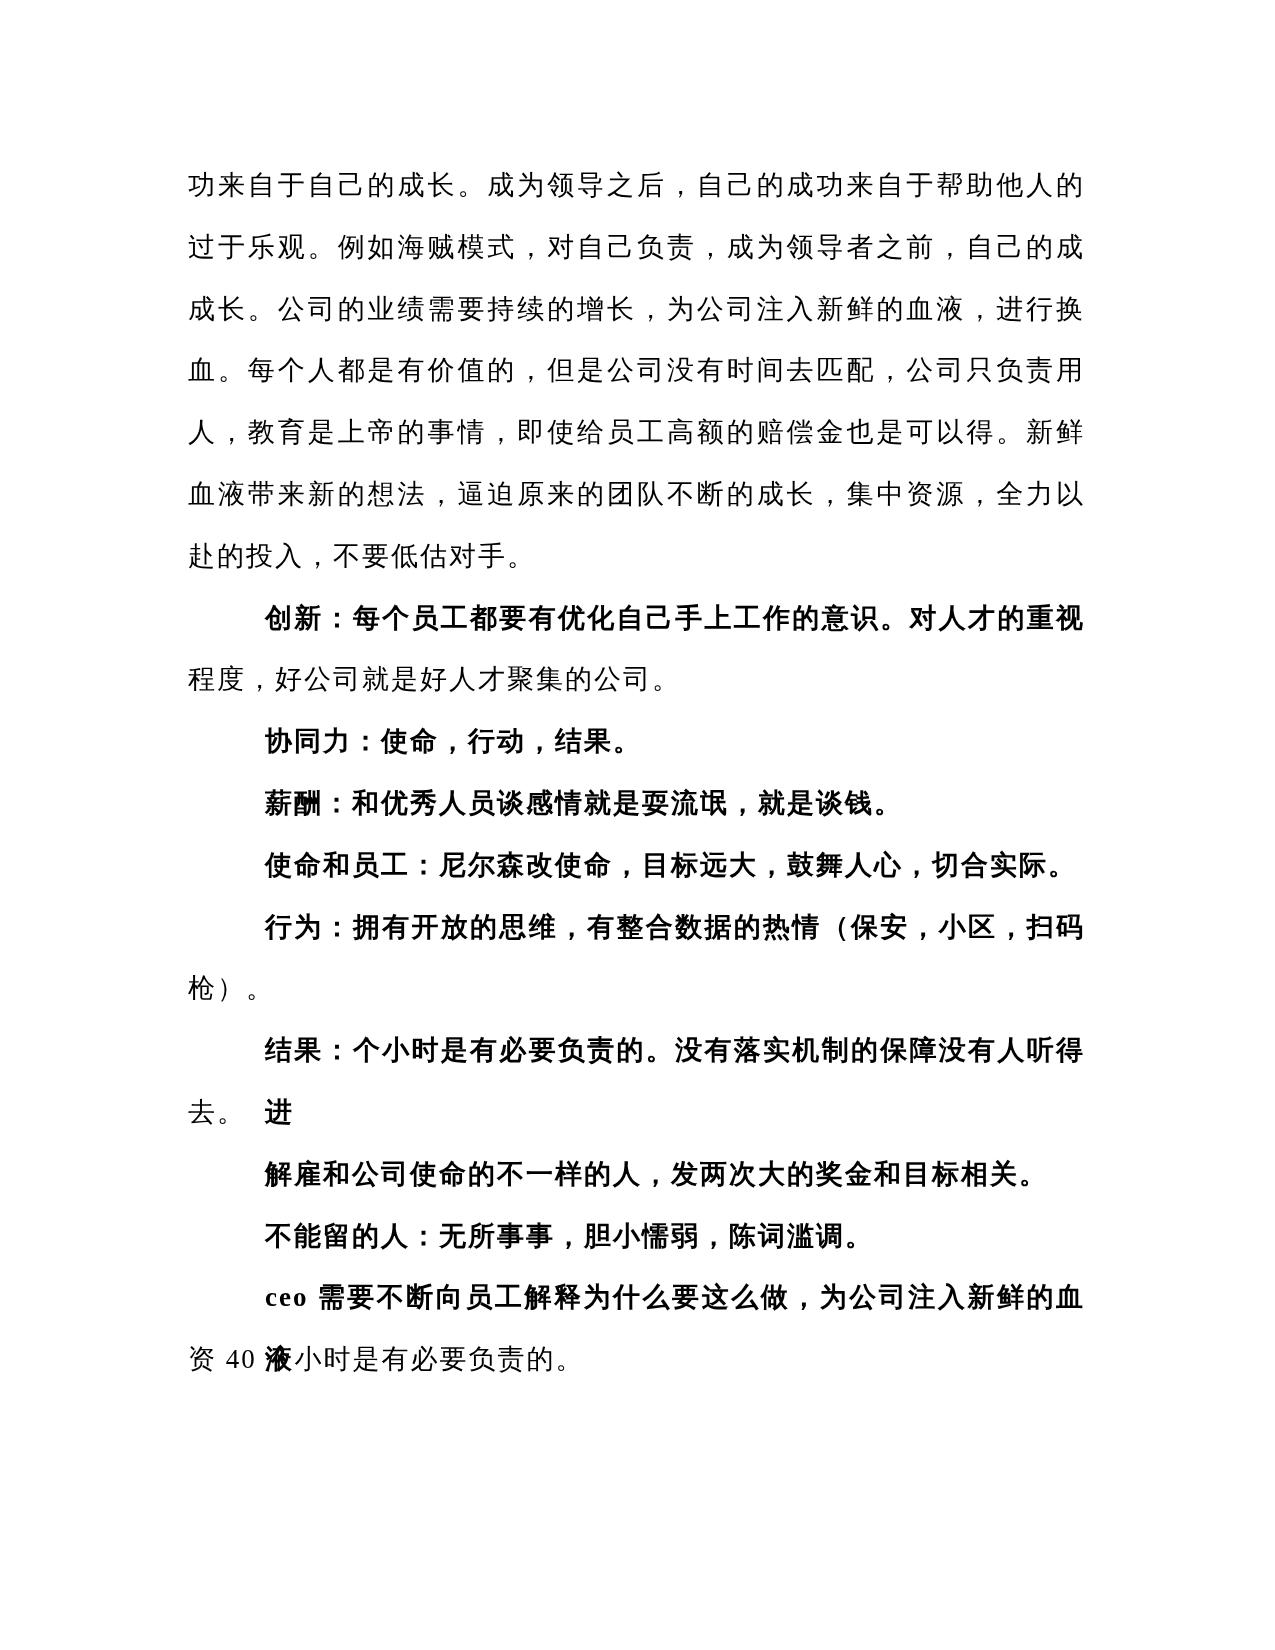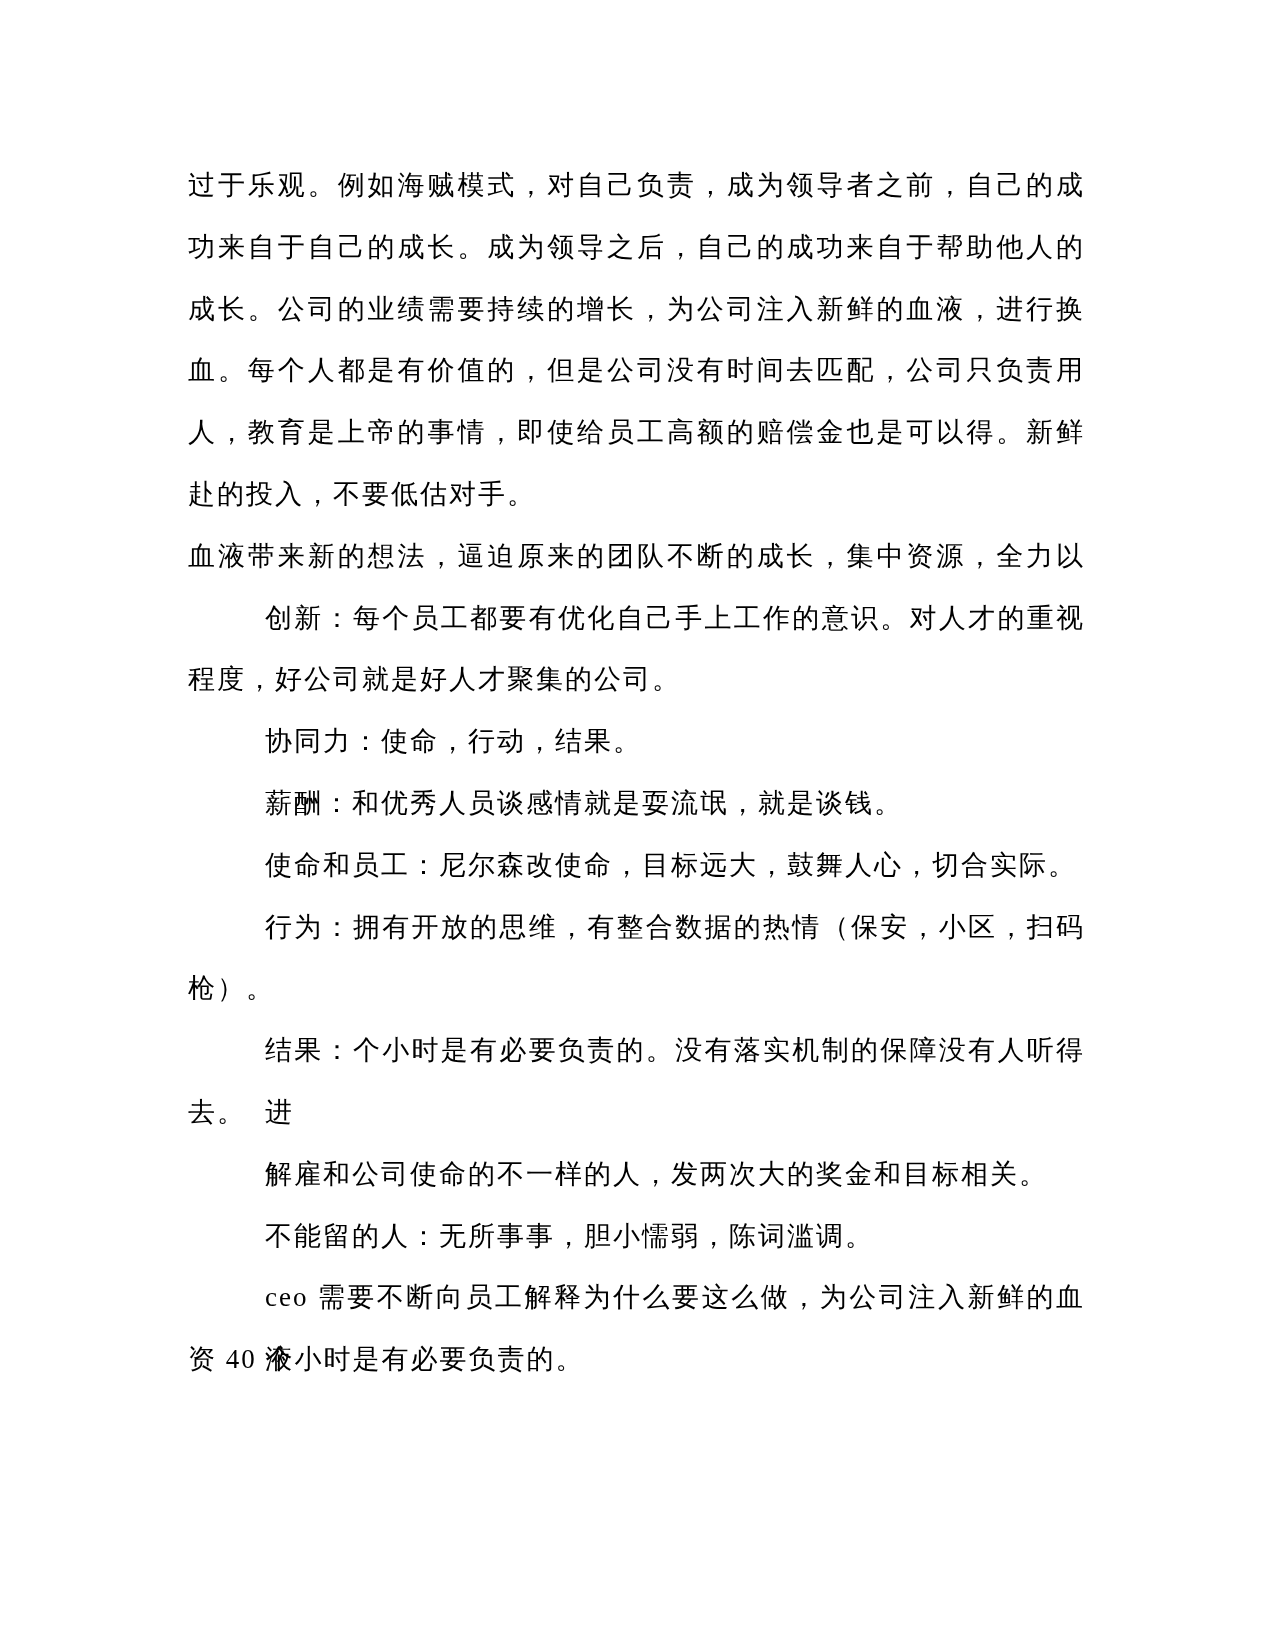--- a/index.html
+++ b/index.html
@@ -29,41 +29,42 @@
   .line {
     font-size: 27px;
     height: 61.8px;
     line-height: 61.8px;
     letter-spacing: 2px;
     white-space: nowrap;
     font-weight: 400;
   }
   .line.indent {
     padding-left: 77px;
+    font-weight: bold;
   }
   .line.fill {
     white-space: normal;
     text-align: justify;
     text-align-last: justify;
     text-justify: inter-character;
   }
 </style>
 </head>
 <body>
 
 <main class="page">
   <section class="doc-body">
       <div class="paragraph">
+        <div class="line fill">功来自于自己的成长。成为领导之后，自己的成功来自于帮助他人的</div>
         <div class="line fill">过于乐观。例如海贼模式，对自己负责，成为领导者之前，自己的成</div>
-        <div class="line fill">功来自于自己的成长。成为领导之后，自己的成功来自于帮助他人的</div>
         <div class="line fill">成长。公司的业绩需要持续的增长，为公司注入新鲜的血液，进行换</div>
         <div class="line fill">血。每个人都是有价值的，但是公司没有时间去匹配，公司只负责用</div>
         <div class="line fill">人，教育是上帝的事情，即使给员工高额的赔偿金也是可以得。新鲜</div>
+        <div class="line fill">血液带来新的想法，逼迫原来的团队不断的成长，集中资源，全力以</div>
         <div class="line">赴的投入，不要低估对手。</div>
-        <div class="line fill">血液带来新的想法，逼迫原来的团队不断的成长，集中资源，全力以</div>
       </div>
       <div class="paragraph">
         <div class="line indent fill">创新：每个员工都要有优化自己手上工作的意识。对人才的重视</div>
         <div class="line">程度，好公司就是好人才聚集的公司。</div>
       </div>
       <div class="paragraph">
         <div class="line indent">协同力：使命，行动，结果。</div>
       </div>
       <div class="paragraph">
         <div class="line indent">薪酬：和优秀人员谈感情就是耍流氓，就是谈钱。</div>

